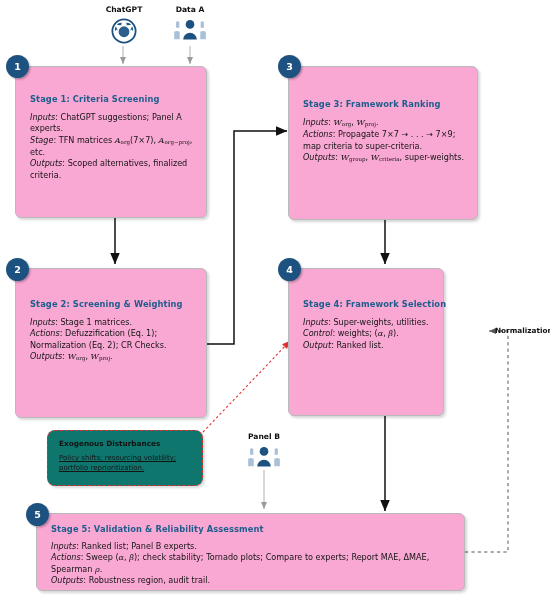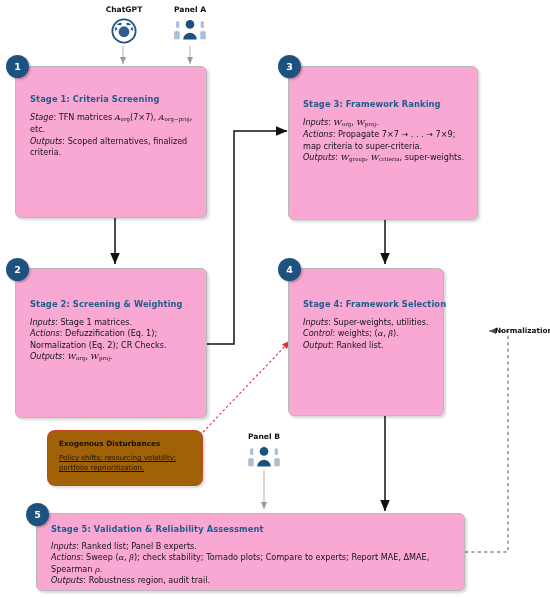--- a/index.html
+++ b/index.html
@@ -83,21 +83,21 @@
     display: flex;
     align-items: center;
     justify-content: center;
     box-shadow: 1.5px 1.5px 2px rgba(0,0,0,0.25);
     z-index: 6;
   }
 
   
   .exo-box {
     position: absolute;
-    background: #a16207;
+    background: #0f766e;
     border: 1.3px dashed #e03030;
     border-radius: 8px;
     box-sizing: border-box;
     box-shadow: 2px 2px 2.5px rgba(0,0,0,0.14);
   }
   .exo-title {
     font-size: 7.3px;
     font-weight: bold;
     color: #111;
     white-space: nowrap;
@@ -183,21 +183,21 @@
         <circle cx="20" cy="21" r="7.2" fill="#2c5f8f"></circle>
         <path d="M10.5 12 a 7 7 0 0 1 7.5 -2.6 l -2.4 1.2 l 2.0 1.6 z" fill="#1d5180"></path>
         <path d="M29.5 12 a 7 7 0 0 0 -7.5 -2.6 l 2.4 1.2 l -2.0 1.6 z" fill="#1d5180"></path>
         <path d="M9.2 13.6 a 7.4 7.4 0 0 0 -0.6 7.0 l 0.9 -2.6 l 2.2 1.2 z" fill="#1d5180"></path>
         <path d="M30.8 13.6 a 7.4 7.4 0 0 1 0.6 7.0 l -0.9 -2.6 l -2.2 1.2 z" fill="#1d5180"></path>
       </svg>
     </div>
   </div>
 
   <div class="src" style="left:158px; top:5px; width:64px;">
-    <div class="src-label">Panel A</div>
+    <div class="src-label">Data A</div>
     <div class="icon-wrap">
       <svg width="34" height="30" viewBox="0 0 44 38">
 
         <path d="M4 7 a4.2 4.2 0 0 1 4.2 0 v7.6 a4.2 4.2 0 0 1 -4.2 0 z" fill="#a8c0d8"></path>
         <path d="M1.5 20 a7.2 7.2 0 0 1 7.2 0 v9.6 h-7.2 z" fill="#a8c0d8"></path>
 
         <path d="M40 7 a4.2 4.2 0 0 0 -4.2 0 v7.6 a4.2 4.2 0 0 0 4.2 0 z" fill="#a8c0d8"></path>
         <path d="M42.5 20 a7.2 7.2 0 0 0 -7.2 0 v9.6 h7.2 z" fill="#a8c0d8"></path>
 
         <circle cx="22" cy="10.5" r="5.6" fill="#1d5180"></circle>
@@ -220,20 +220,21 @@
     </div>
   </div>
 
   <div class="badge" style="left:6px; top:55px;">
     <span>1</span>
   </div>
   <div class="stage-box" style="left:15px; top:66px; width:192px; height:152px;">
     <div class="stage-inner">
       <div class="stage-title" style="position:absolute; left:14px; top:27px;">Stage 1: Criteria Screening</div>
       <div class="stage-body" style="position:absolute; left:14px; top:45px; width:168px;">
+        <div><span class="lbl">Inputs</span>: ChatGPT suggestions; Panel A experts.</div>
         <div><span class="lbl">Stage</span>: TFN matrices <span class="mathit">A</span><span class="sub mathup">org</span>(7×7), <span class="mathit">A</span><span class="sub mathup">org−proj</span>, etc.</div>
         <div><span class="lbl">Outputs</span>: Scoped alternatives, finalized criteria.</div>
       </div>
     </div>
   </div>
 
   <div class="badge" style="left:6px; top:258px;">
     <span>2</span>
   </div>
   <div class="stage-box" style="left:15px; top:268px; width:192px; height:150px;">

